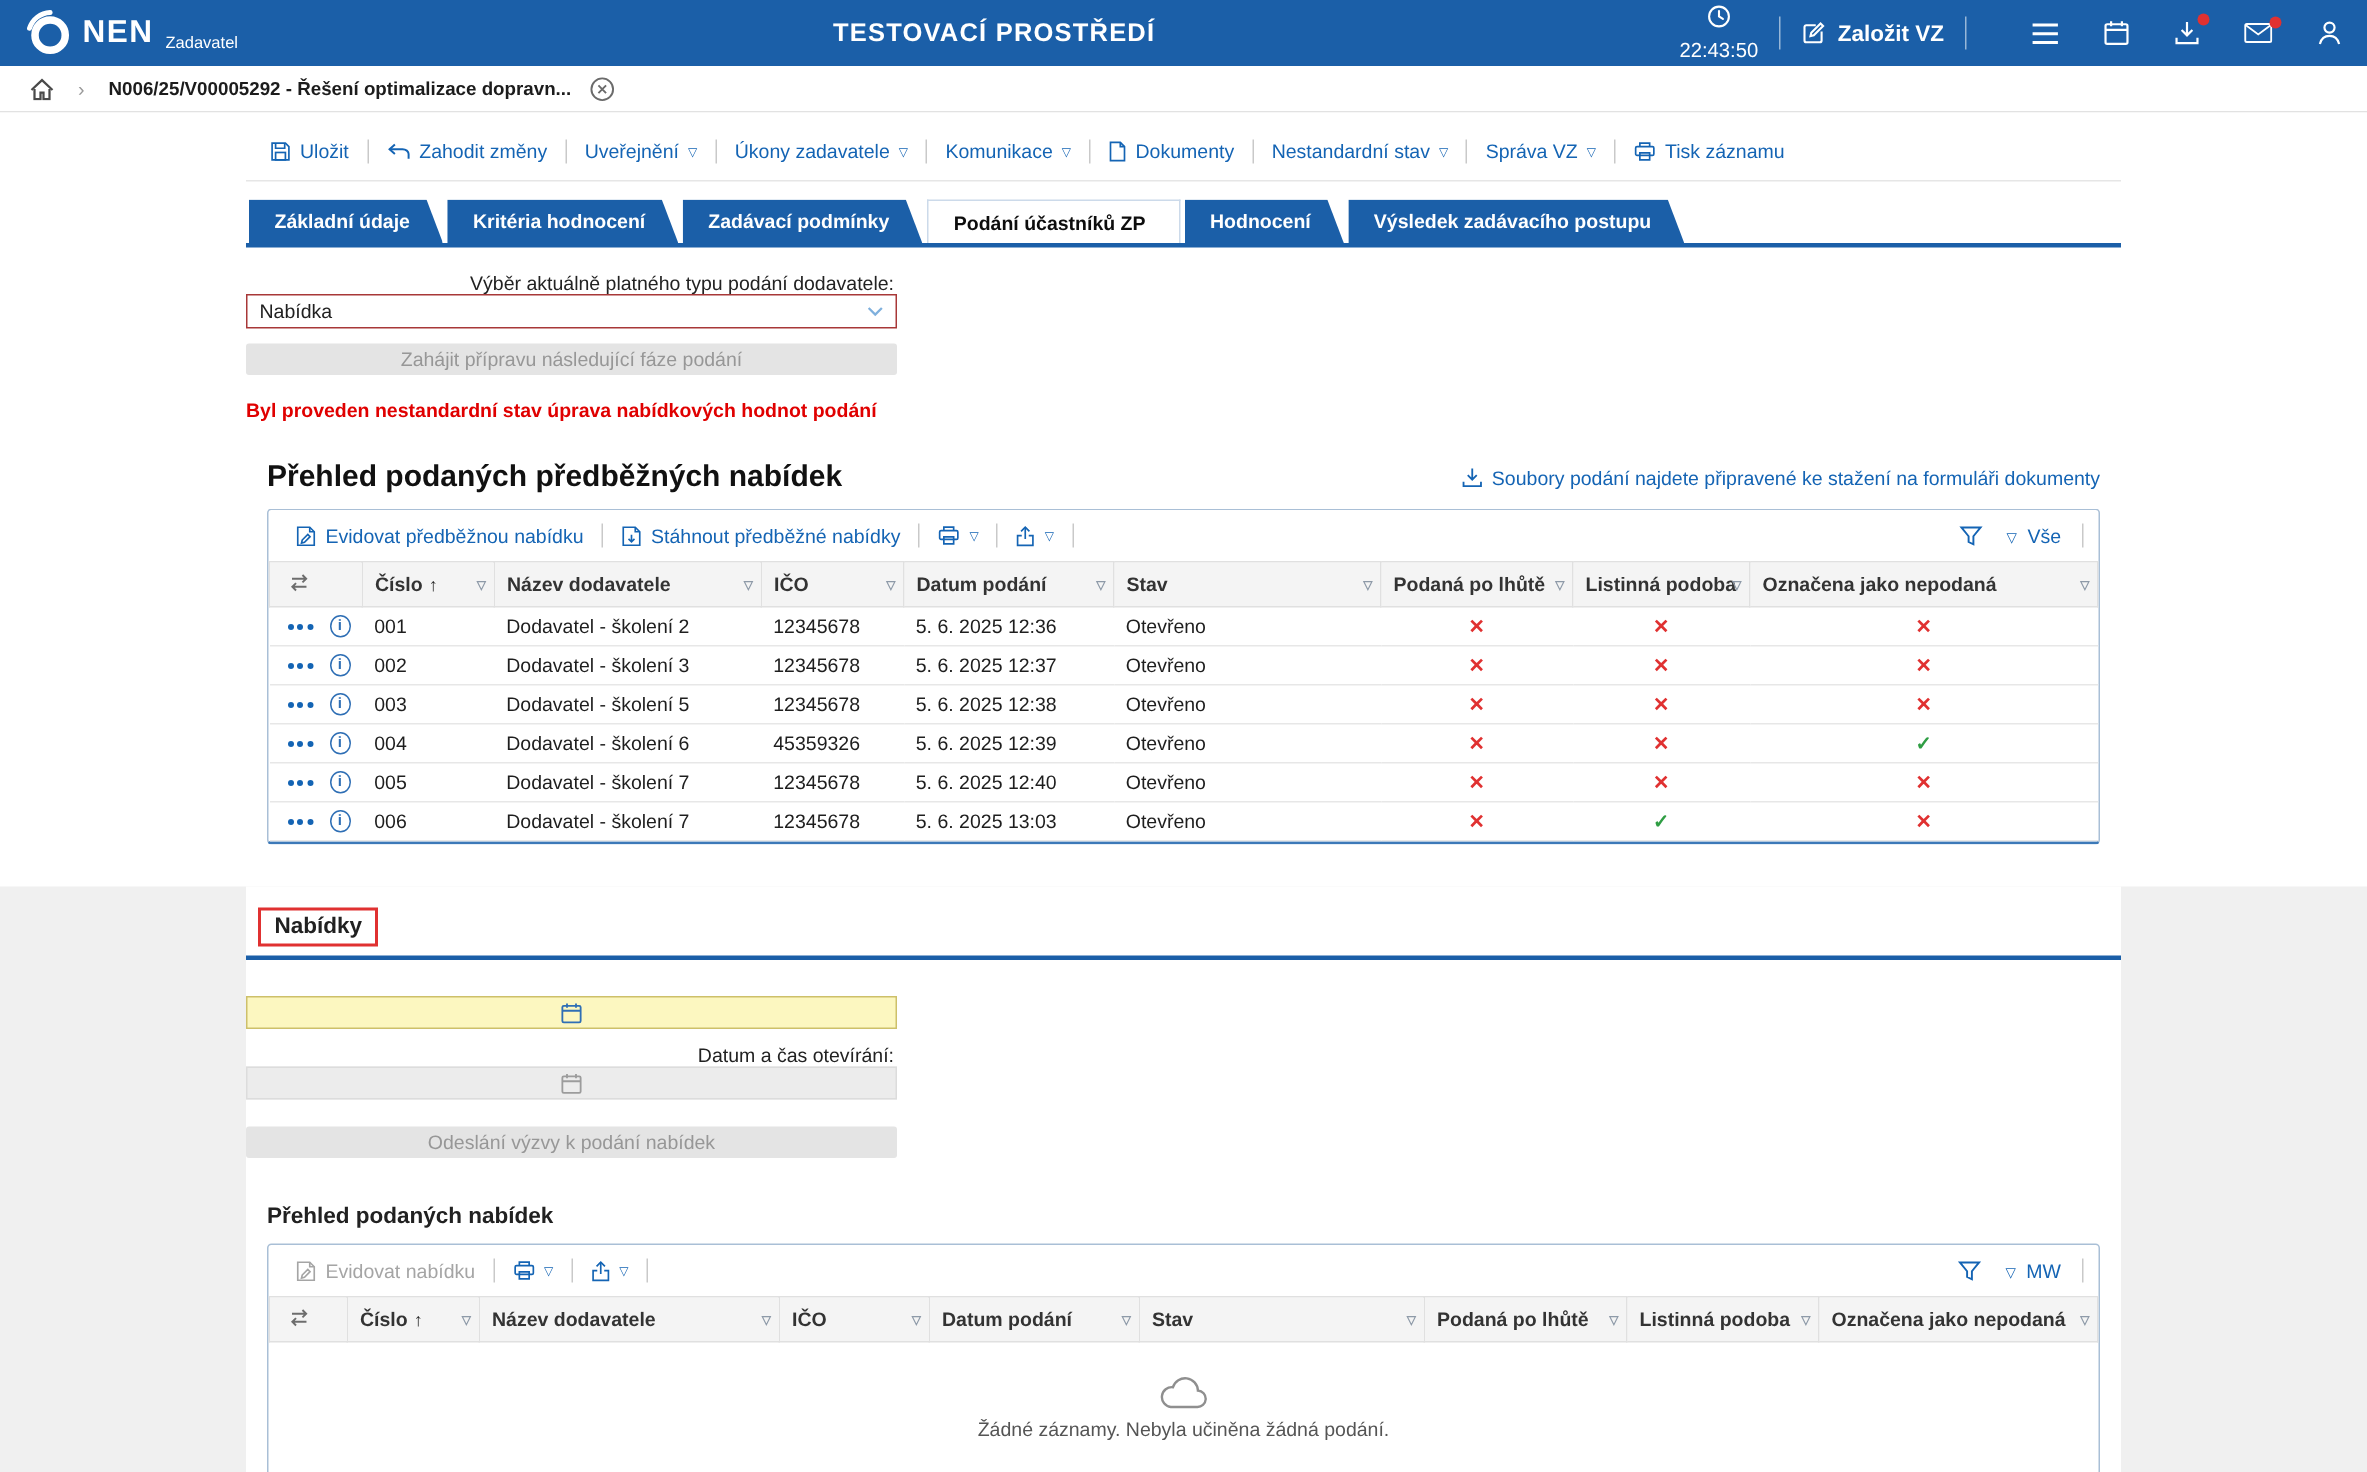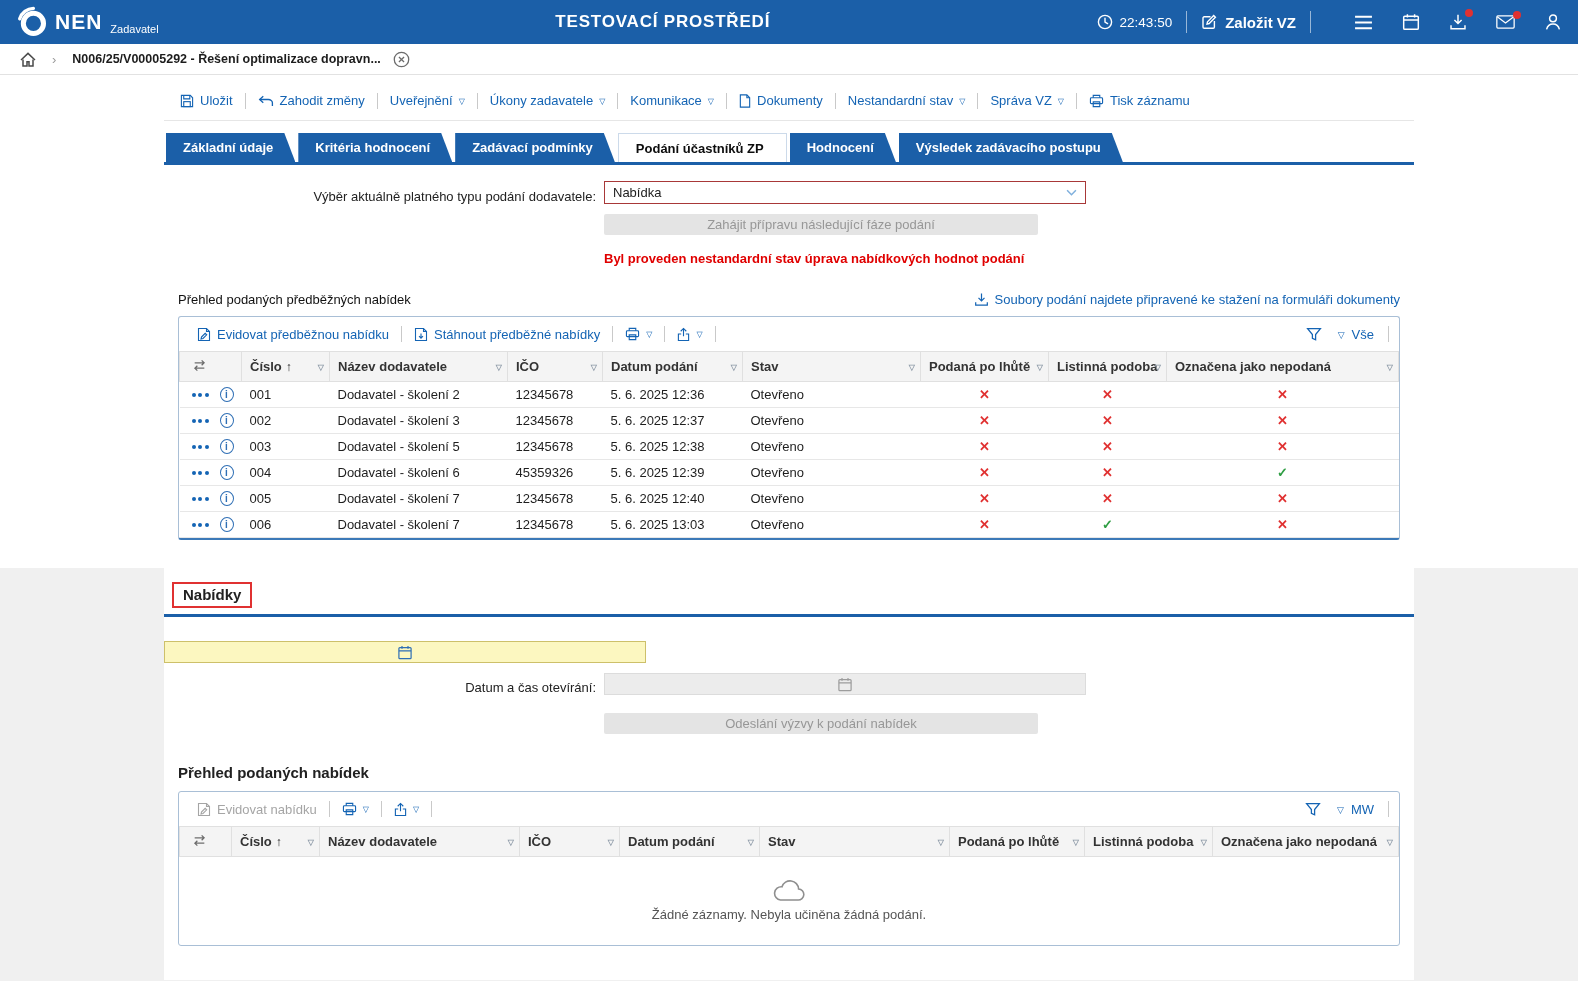--- a/index.html
+++ b/index.html
@@ -13,21 +13,21 @@
   .page{min-height:981px;display:flex;flex-direction:column;}
   button{font-family:inherit;background:none;border:none;cursor:pointer;}
 
   
   .topbar{height:44px;background:var(--header-bg,#1b5fa8);color:#fff;display:flex;align-items:center;padding:0 16px;position:relative;flex:0 0 auto;gap:45px;}
   .brand{display:flex;align-items:center;gap:6px;z-index:2;}
   .brand-name{font-size:21px;font-weight:bold;letter-spacing:1px;}
   .brand-sub{font-size:11px;position:relative;top:7px;margin-left:2px;}
   .env-title{position:absolute;left:0;top:0;height:100%;width:84%;display:flex;align-items:center;justify-content:center;font-size:17px;font-weight:bold;letter-spacing:.8px;pointer-events:none;}
   .topbar-right{margin-left:auto;display:flex;align-items:center;z-index:2;}
-  .clockbox{display:flex;align-items:center;gap:7px;font-size:13.5px;}
+  .clockbox{display:flex;align-items:center;gap:7px;font-size:13.5px;flex-direction:column;}
   .tsep{width:1px;height:22px;background:rgba(255,255,255,.55);margin:0 14px;}
   .create-vz{display:flex;align-items:center;gap:8px;color:#fff;font-size:15px;font-weight:bold;}
   .icon-btn{position:relative;color:#fff;margin-left:29px;display:flex;align-items:center;}
   .icon-btn:first-of-type{margin-left:0;}
   .badge{position:absolute;top:-4px;right:-6px;width:8px;height:8px;border-radius:50%;background:var(--badge-red,#e03131);}
 
   
   .breadcrumb-bar{height:31px;background:#fff;border-bottom:1px solid #e2e2e2;display:flex;align-items:center;padding:0 20px;box-shadow:0 1px 2px rgba(0,0,0,.06);flex:0 0 auto;}
   .crumb-sep{color:#9a9a9a;margin:0 16px;font-size:13px;}
   .crumb{font-weight:bold;font-size:12.5px;color:#1c1c1c;cursor:pointer;}
@@ -43,37 +43,37 @@
   .vsep{width:1px;height:16px;background:#c9c9c9;margin:0 2px;flex:0 0 auto;}
   .dd{font-size:8px;line-height:1;position:relative;top:1px;}
 
   
   .tabs{display:flex;margin-top:12px;border-bottom:3px solid var(--accent-blue,#1b5fa8);padding-left:2px;}
   .tab{height:29px;line-height:29px;padding:0 22px 0 17px;background:var(--accent-blue,#1b5fa8);color:#fff;font-weight:bold;font-size:13px;margin-right:3px;clip-path:polygon(0 0,calc(100% - 11px) 0,100% 100%,0 100%);cursor:pointer;white-space:nowrap;}
   .tab.active{background:#fff;color:#0d0d0d;clip-path:none;border:1px solid #ccdaea;border-bottom:none;}
 
   
   .form-area{margin-top:16px;}
-  .form-row{display:flex;align-items:flex-end;margin-bottom:10px;}
+  .form-row{display:flex;align-items:flex-start;margin-bottom:10px;flex-direction:column;}
   .form-label{width:440px;text-align:right;padding-right:8px;color:#222;flex:0 0 auto;}
   .req{color:#d00000;font-weight:bold;margin-right:2px;}
-  .form-field{width:482px;position:relative;}
+  .form-field{width:434px;position:relative;}
   .select-box{height:23px;border:1.5px solid var(--select-alert-border,#a83838);background:#fff;display:flex;align-items:center;justify-content:space-between;padding:0 8px;cursor:pointer;}
   .btn-disabled{width:434px;height:21px;background:#e4e4e4;color:#979797;border-radius:2px;font-size:13px;cursor:default;}
   .warning-line{color:var(--warning-red,#e00000);font-weight:bold;margin:6px 0 4px;}
   .field{height:22px;display:flex;align-items:center;position:relative;}
   .field input{position:absolute;inset:0;width:100%;height:100%;border:none;background:transparent;padding:0 26px 0 8px;font:inherit;outline:none;}
   .field.yellow{background:var(--required-bg,#fcf7c0);border:1px solid #cdc06a;}
   .field.off{background:#ececec;border:1px solid #dcdcdc;}
   .cal-btn{position:absolute;left:50%;transform:translateX(-50%);top:2.5px;display:flex;color:#2f6fb5;}
   .field.off .cal-btn{color:#9c9c9c;}
 
   
   .section-head{display:flex;justify-content:space-between;align-items:center;padding:0 14px;margin:22px 0 9px;}
-  .section-title{font-size:13px;font-weight:normal;color:#111;}
+  .section-title{font-size:20px;font-weight:bold;color:#111;}
   .files-link{display:inline-flex;align-items:center;gap:6px;color:var(--link-blue,#1464b4);font-size:13px;}
 
   
   .grid-box{margin:0 14px;border:1px solid #a9bfd6;border-bottom:2px solid #3c79b8;border-radius:3px;overflow:hidden;background:#fff;}
   .grid-box.plain{border-bottom:1px solid #a9bfd6;}
   .grid-toolbar{display:flex;align-items:center;height:34px;padding:0 8px;}
   .grid-right{margin-left:auto;display:flex;align-items:center;gap:8px;}
   .grid-right .dd{font-size:9px;color:var(--link-blue,#1464b4);}
   table{width:100%;border-collapse:collapse;table-layout:fixed;font-size:13px;}
   thead th{background:#f4f4f4;height:30px;font-weight:bold;color:#333;text-align:left;padding:0 18px 0 8px;border:1px solid #e0e0e0;position:relative;white-space:nowrap;overflow:hidden;}

